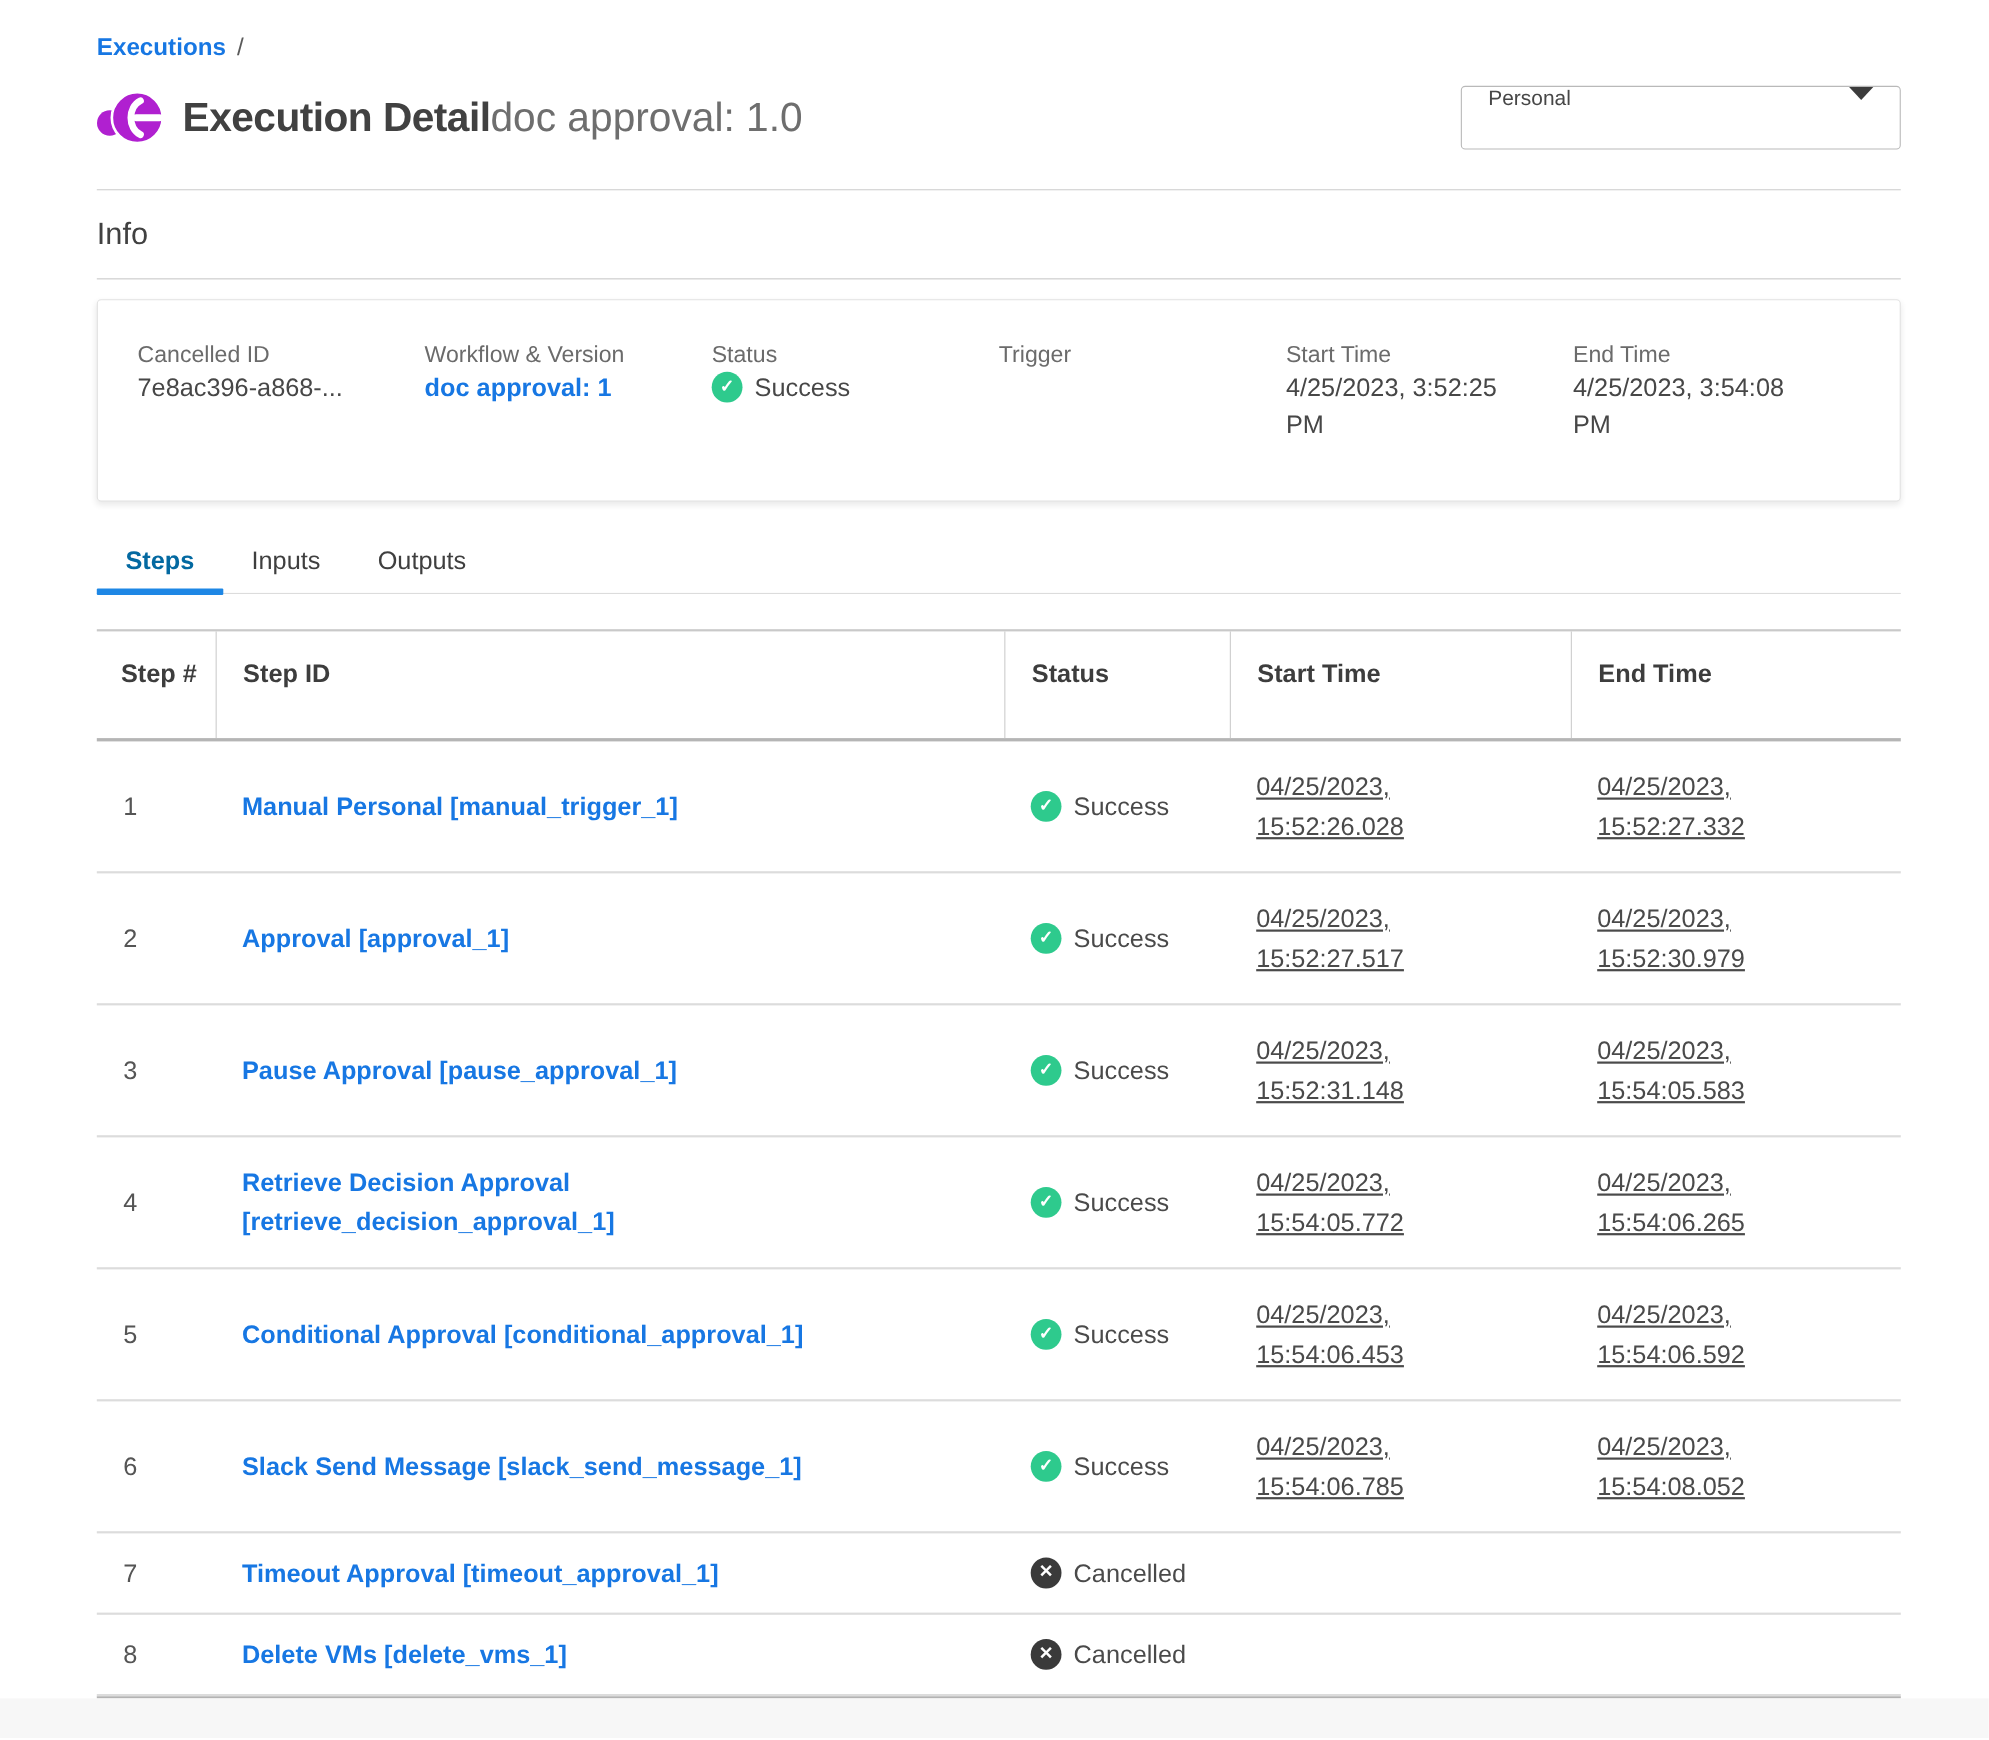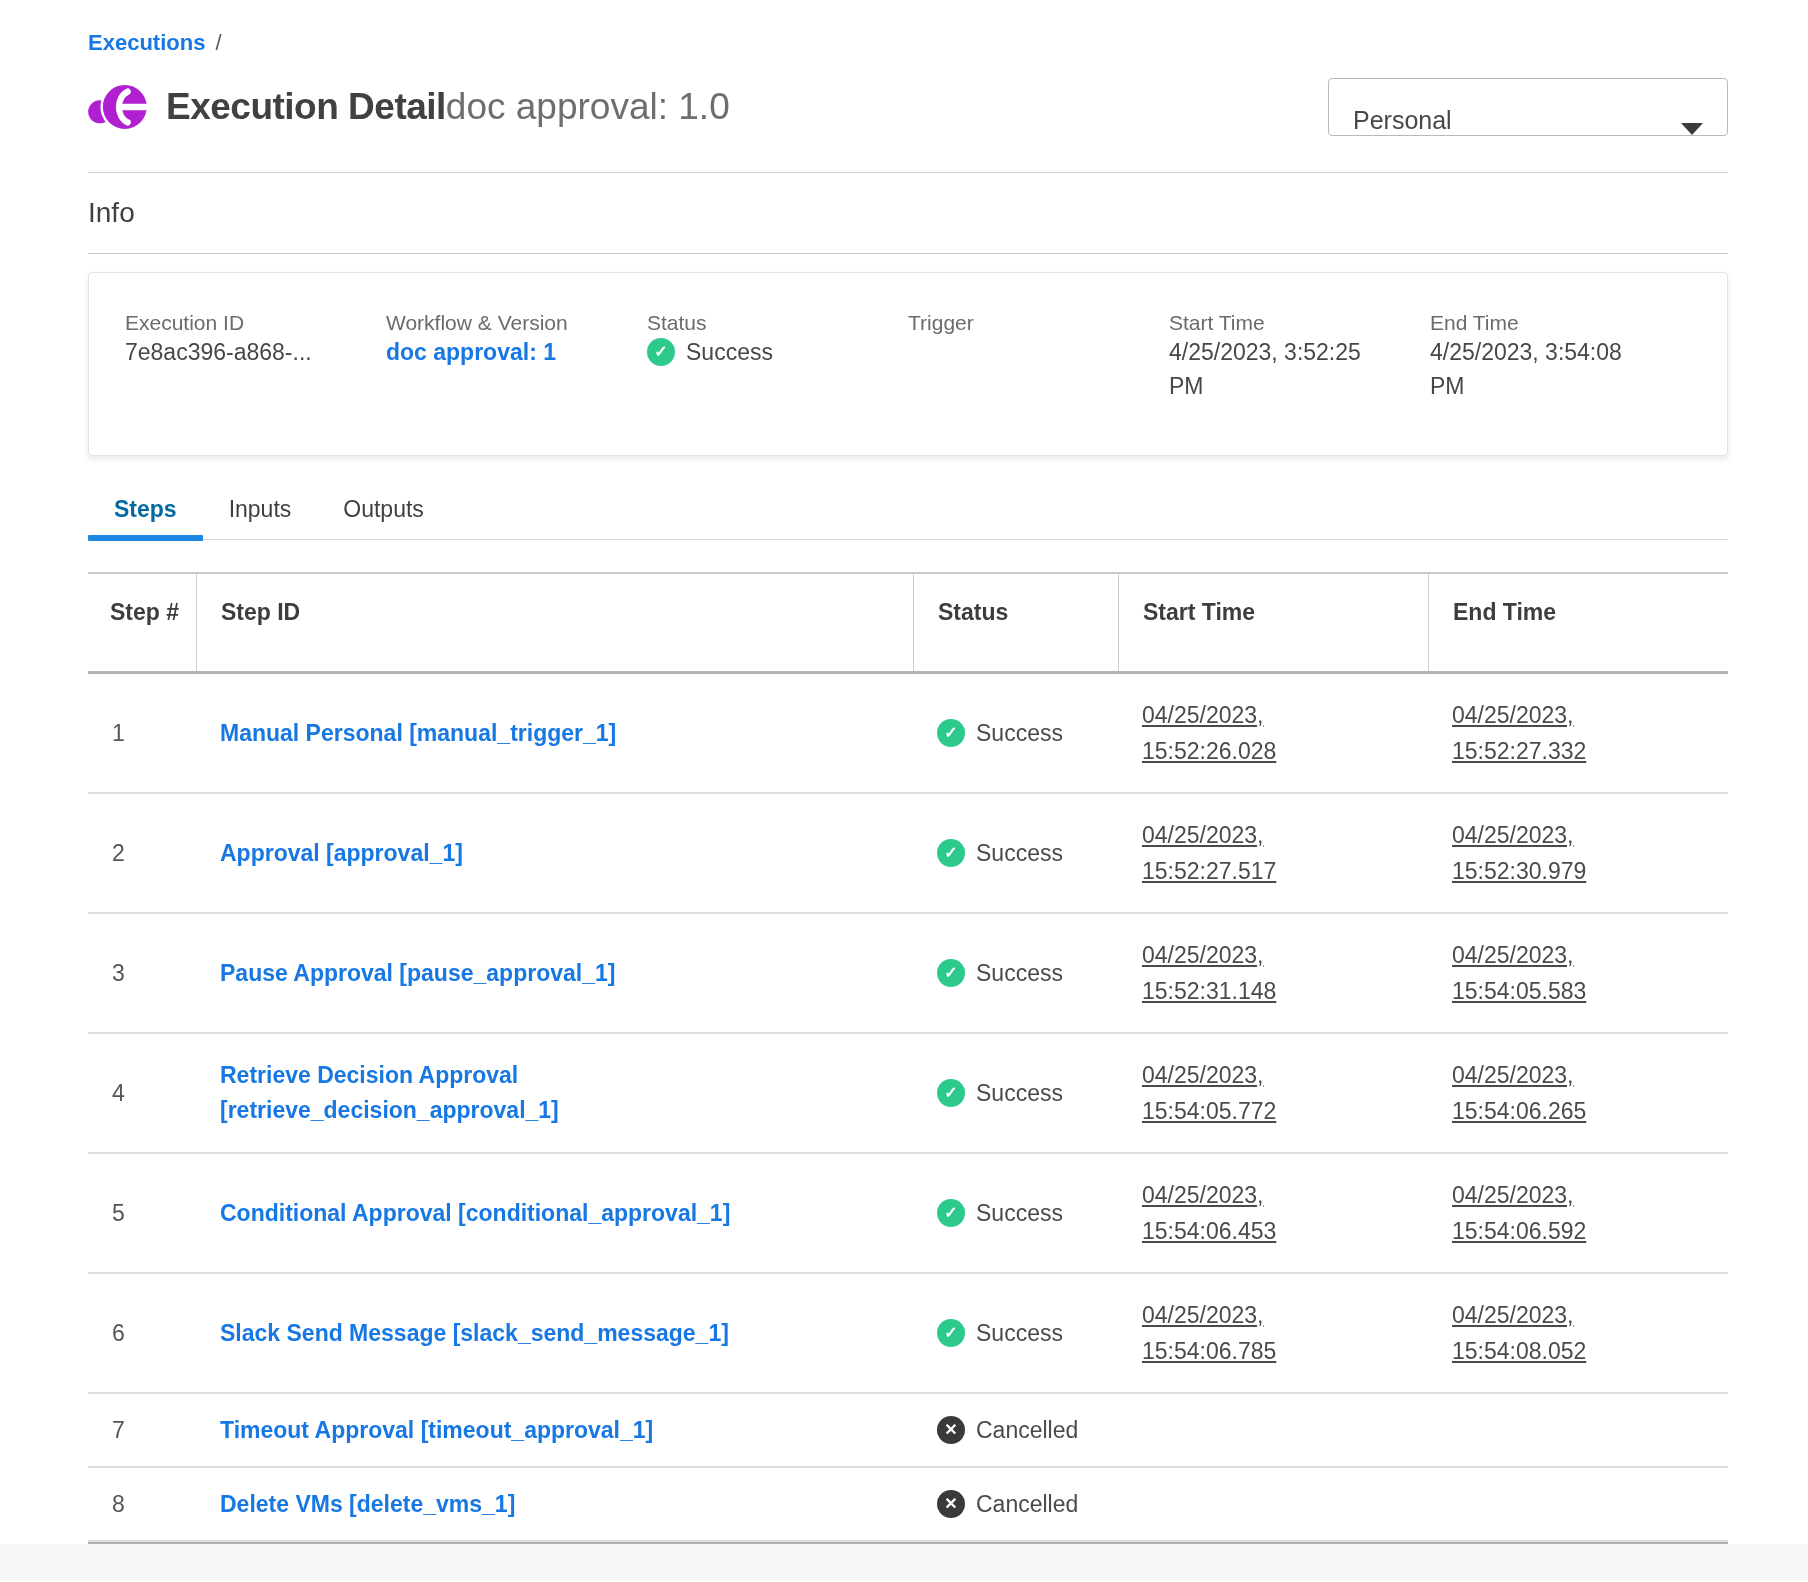--- a/index.html
+++ b/index.html
@@ -12,22 +12,22 @@
   .breadcrumb a { color:#1777e3; text-decoration:none; font-weight:700; cursor:pointer; }
   .breadcrumb .sep { color:#5a5a5a; margin-left:10px; font-weight:400; }
 
   
   .title-row { display:flex; align-items:center; margin-top:20px; height:62px; }
   .logo { width:62px; height:52px; margin-right:16px; flex:0 0 auto; }
   .page-title { font-size:37px; font-weight:700; color:#414141; letter-spacing:-0.5px; }
   .page-subtitle { font-size:37px; font-weight:400; color:#6e6e6e; }
   .spacer { flex:1; }
   .dropdown { width:400px; height:58px; border:1px solid #b9b9b9; border-radius:4px;
-    display:flex; align-items:flex-end; justify-content:space-between; padding:0 24px;
-    font-size:25px; color:#474747; cursor:pointer; background:#fff; }
+    display:flex; align-items:flex-start; justify-content:space-between; padding:0 24px;
+    font-size:19px; color:#474747; cursor:pointer; background:#fff; }
   .caret { width:0; height:0; border-left:11px solid transparent; border-right:11px solid transparent;
     border-top:12px solid #3c3c3c; }
 
   .hr1 { border:none; border-top:1px solid #cfcfcf; margin-top:34px; }
   .section-title { font-size:28px; color:#414141; margin-top:24px; font-weight:400; }
   .hr2 { border:none; border-top:1px solid #c9c9c9; margin-top:24px; }
 
   
   .info-card { margin-top:18px; border:1px solid #e2e2e2; border-radius:4px;
     box-shadow:0 3px 6px rgba(0,0,0,0.09); padding:38px 36px 34px 36px;
@@ -98,21 +98,21 @@
   </div>
 
   <hr class="hr1">
 
   <div class="section-title">Info</div>
 
   <hr class="hr2">
 
   <div class="info-card" id="info-card">
   <div class="ifield">
-    <div class="flabel">Execution ID</div>
+    <div class="flabel">Cancelled ID</div>
     <div class="fvalue">7e8ac396-a868-...</div>
   </div>
 
   <div class="ifield">
     <div class="flabel">Workflow &amp; Version</div>
     <div class="fvalue"><a href="#">doc approval: 1</a></div>
   </div>
 
   <div class="ifield">
     <div class="flabel">Status</div>

